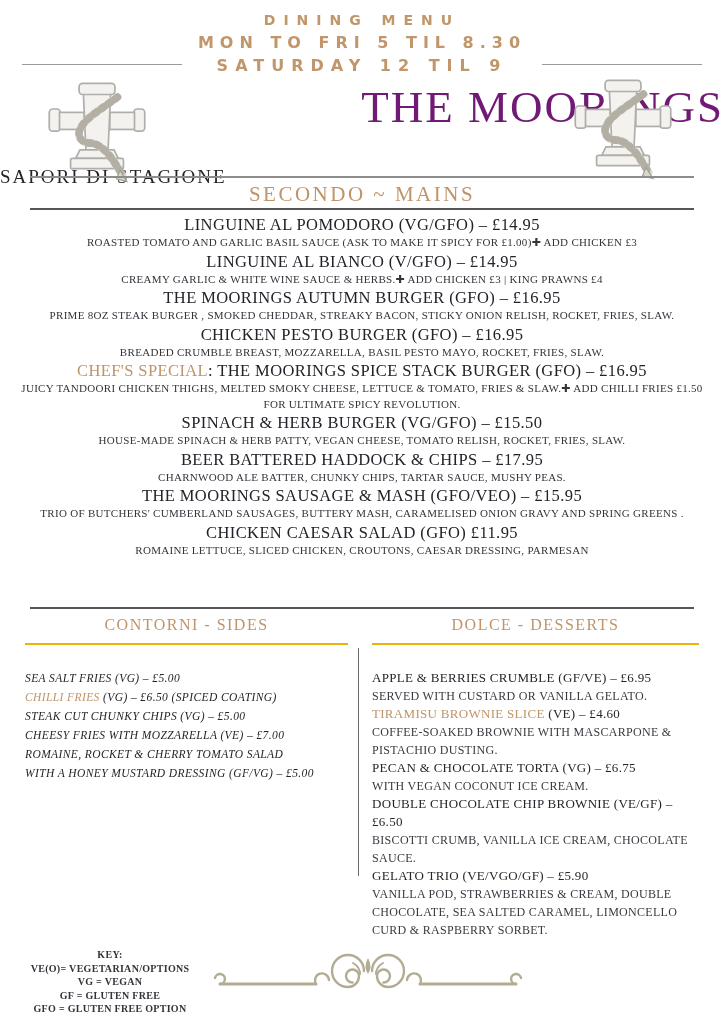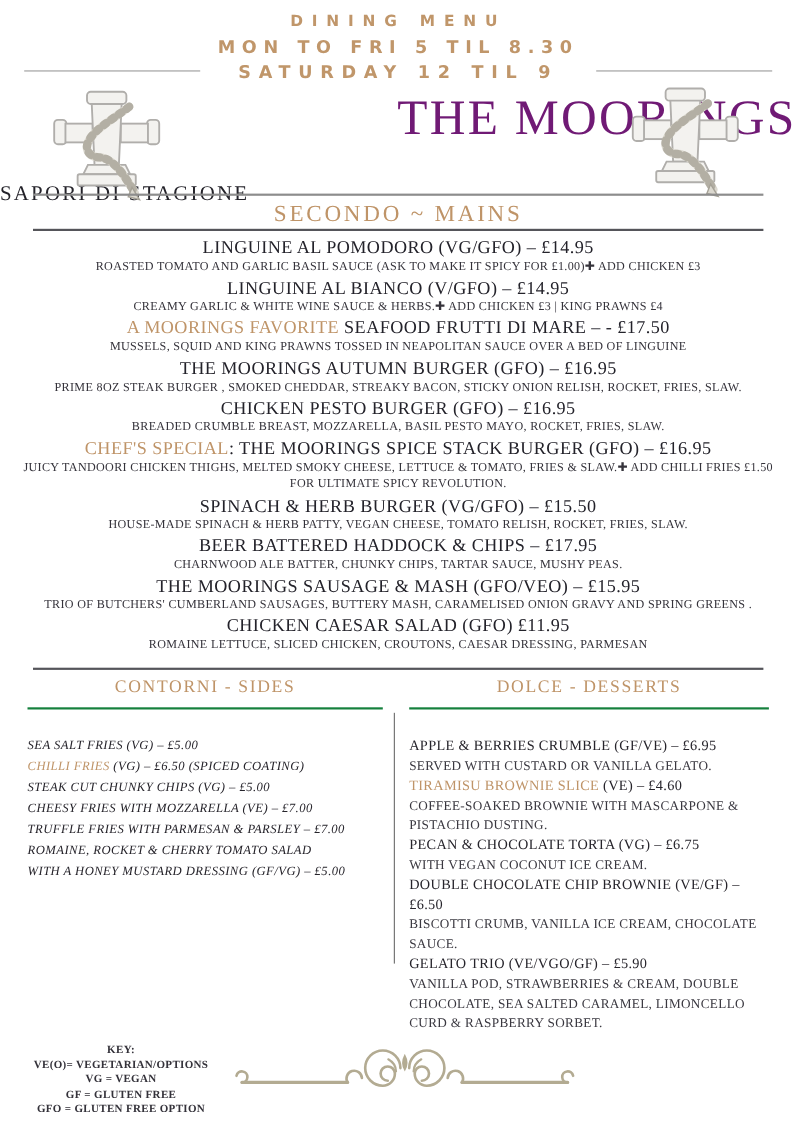--- a/index.html
+++ b/index.html
@@ -34,21 +34,21 @@
   
   .mains{position:absolute;top:214px;left:17px;width:690px;text-align:center;}
   .m-name{font-size:16.5px;line-height:21px;letter-spacing:.4px;color:#23222a;}
   .m-desc{font-size:11px;line-height:15.5px;letter-spacing:.3px;color:#35333b;}
   
   .cols{position:absolute;top:616px;left:25px;width:674px;display:flex;}
   .col{box-sizing:border-box;}
   .col-left{width:333px;padding-right:10px;}
   .col-right{width:341px;padding-left:14px;}
   .col-heading{font-size:16px;letter-spacing:1.5px;color:#bf9468;text-align:center;
-    padding-bottom:9px;border-bottom:2px solid #15803d;}
+    padding-bottom:9px;border-bottom:2px solid #eab308;}
   .v-divider{position:absolute;left:358px;top:648px;height:228px;border-left:1.5px solid #6a6a6a;width:0;}
   .sides-list{margin-top:24px;font-style:italic;}
   .s-item{font-size:11.5px;line-height:19px;letter-spacing:.4px;white-space:pre-line;}
   .desserts-list{margin-top:24px;}
   .d-item{margin:0;}
   .d-name{font-size:13px;line-height:18px;letter-spacing:.3px;white-space:pre-line;}
   .d-desc{font-size:12px;line-height:18px;letter-spacing:.3px;color:#3a3840;white-space:pre-line;}
   
   .key{position:absolute;left:4px;top:948px;width:212px;text-align:center;
     font-size:10px;line-height:13.5px;letter-spacing:.3px;color:#34323a;font-weight:700;}
@@ -124,24 +124,20 @@
       <div class="m-item">
         <div class="m-name"><span>LINGUINE AL POMODORO (VG/GFO) – £14.95</span></div>
         <div class="m-desc">ROASTED TOMATO AND GARLIC BASIL SAUCE (ASK TO MAKE IT SPICY FOR £1.00)✚ ADD CHICKEN £3</div>
       </div>
 
       <div class="m-item">
         <div class="m-name"><span>LINGUINE AL BIANCO (V/GFO) – £14.95</span></div>
         <div class="m-desc">CREAMY GARLIC &amp; WHITE WINE SAUCE &amp; HERBS.✚ ADD CHICKEN £3 | KING PRAWNS £4</div>
       </div>
 
-      <div class="m-item">
-        <div class="m-name"><span class="gold">A MOORINGS FAVORITE</span><span> SEAFOOD FRUTTI DI MARE – - £17.50</span></div>
-        <div class="m-desc">MUSSELS, SQUID AND KING PRAWNS TOSSED IN NEAPOLITAN SAUCE OVER A BED OF LINGUINE</div>
-      </div>
 
       <div class="m-item">
         <div class="m-name"><span>THE MOORINGS AUTUMN BURGER (GFO) – £16.95</span></div>
         <div class="m-desc">PRIME 8OZ STEAK BURGER , SMOKED CHEDDAR, STREAKY BACON, STICKY ONION RELISH, ROCKET, FRIES, SLAW.</div>
       </div>
 
       <div class="m-item">
         <div class="m-name"><span>CHICKEN PESTO BURGER (GFO) – £16.95</span></div>
         <div class="m-desc">BREADED CRUMBLE BREAST, MOZZARELLA, BASIL PESTO MAYO, ROCKET, FRIES, SLAW.</div>
       </div>
@@ -180,21 +176,20 @@
       <div class="sides-list">
 
           <div class="s-item"><span>SEA SALT FRIES (VG) – £5.00</span></div>
 
           <div class="s-item"><span class="gold">CHILLI FRIES</span><span> (VG) – £6.50 (SPICED COATING)</span></div>
 
           <div class="s-item"><span>STEAK CUT CHUNKY CHIPS (VG) – £5.00</span></div>
 
           <div class="s-item"><span>CHEESY FRIES WITH MOZZARELLA (VE) – £7.00</span></div>
 
-          <div class="s-item"><span>TRUFFLE FRIES WITH PARMESAN &amp; PARSLEY – £7.00</span></div>
 
           <div class="s-item"><span>ROMAINE, ROCKET &amp; CHERRY TOMATO SALAD
 WITH A HONEY MUSTARD DRESSING (GF/VG) – £5.00</span></div>
         </div>
     </div>
     <div class="col col-right">
       <div class="col-heading">DOLCE - DESSERTS</div>
       <div class="desserts-list">
 
           <div class="d-item">

